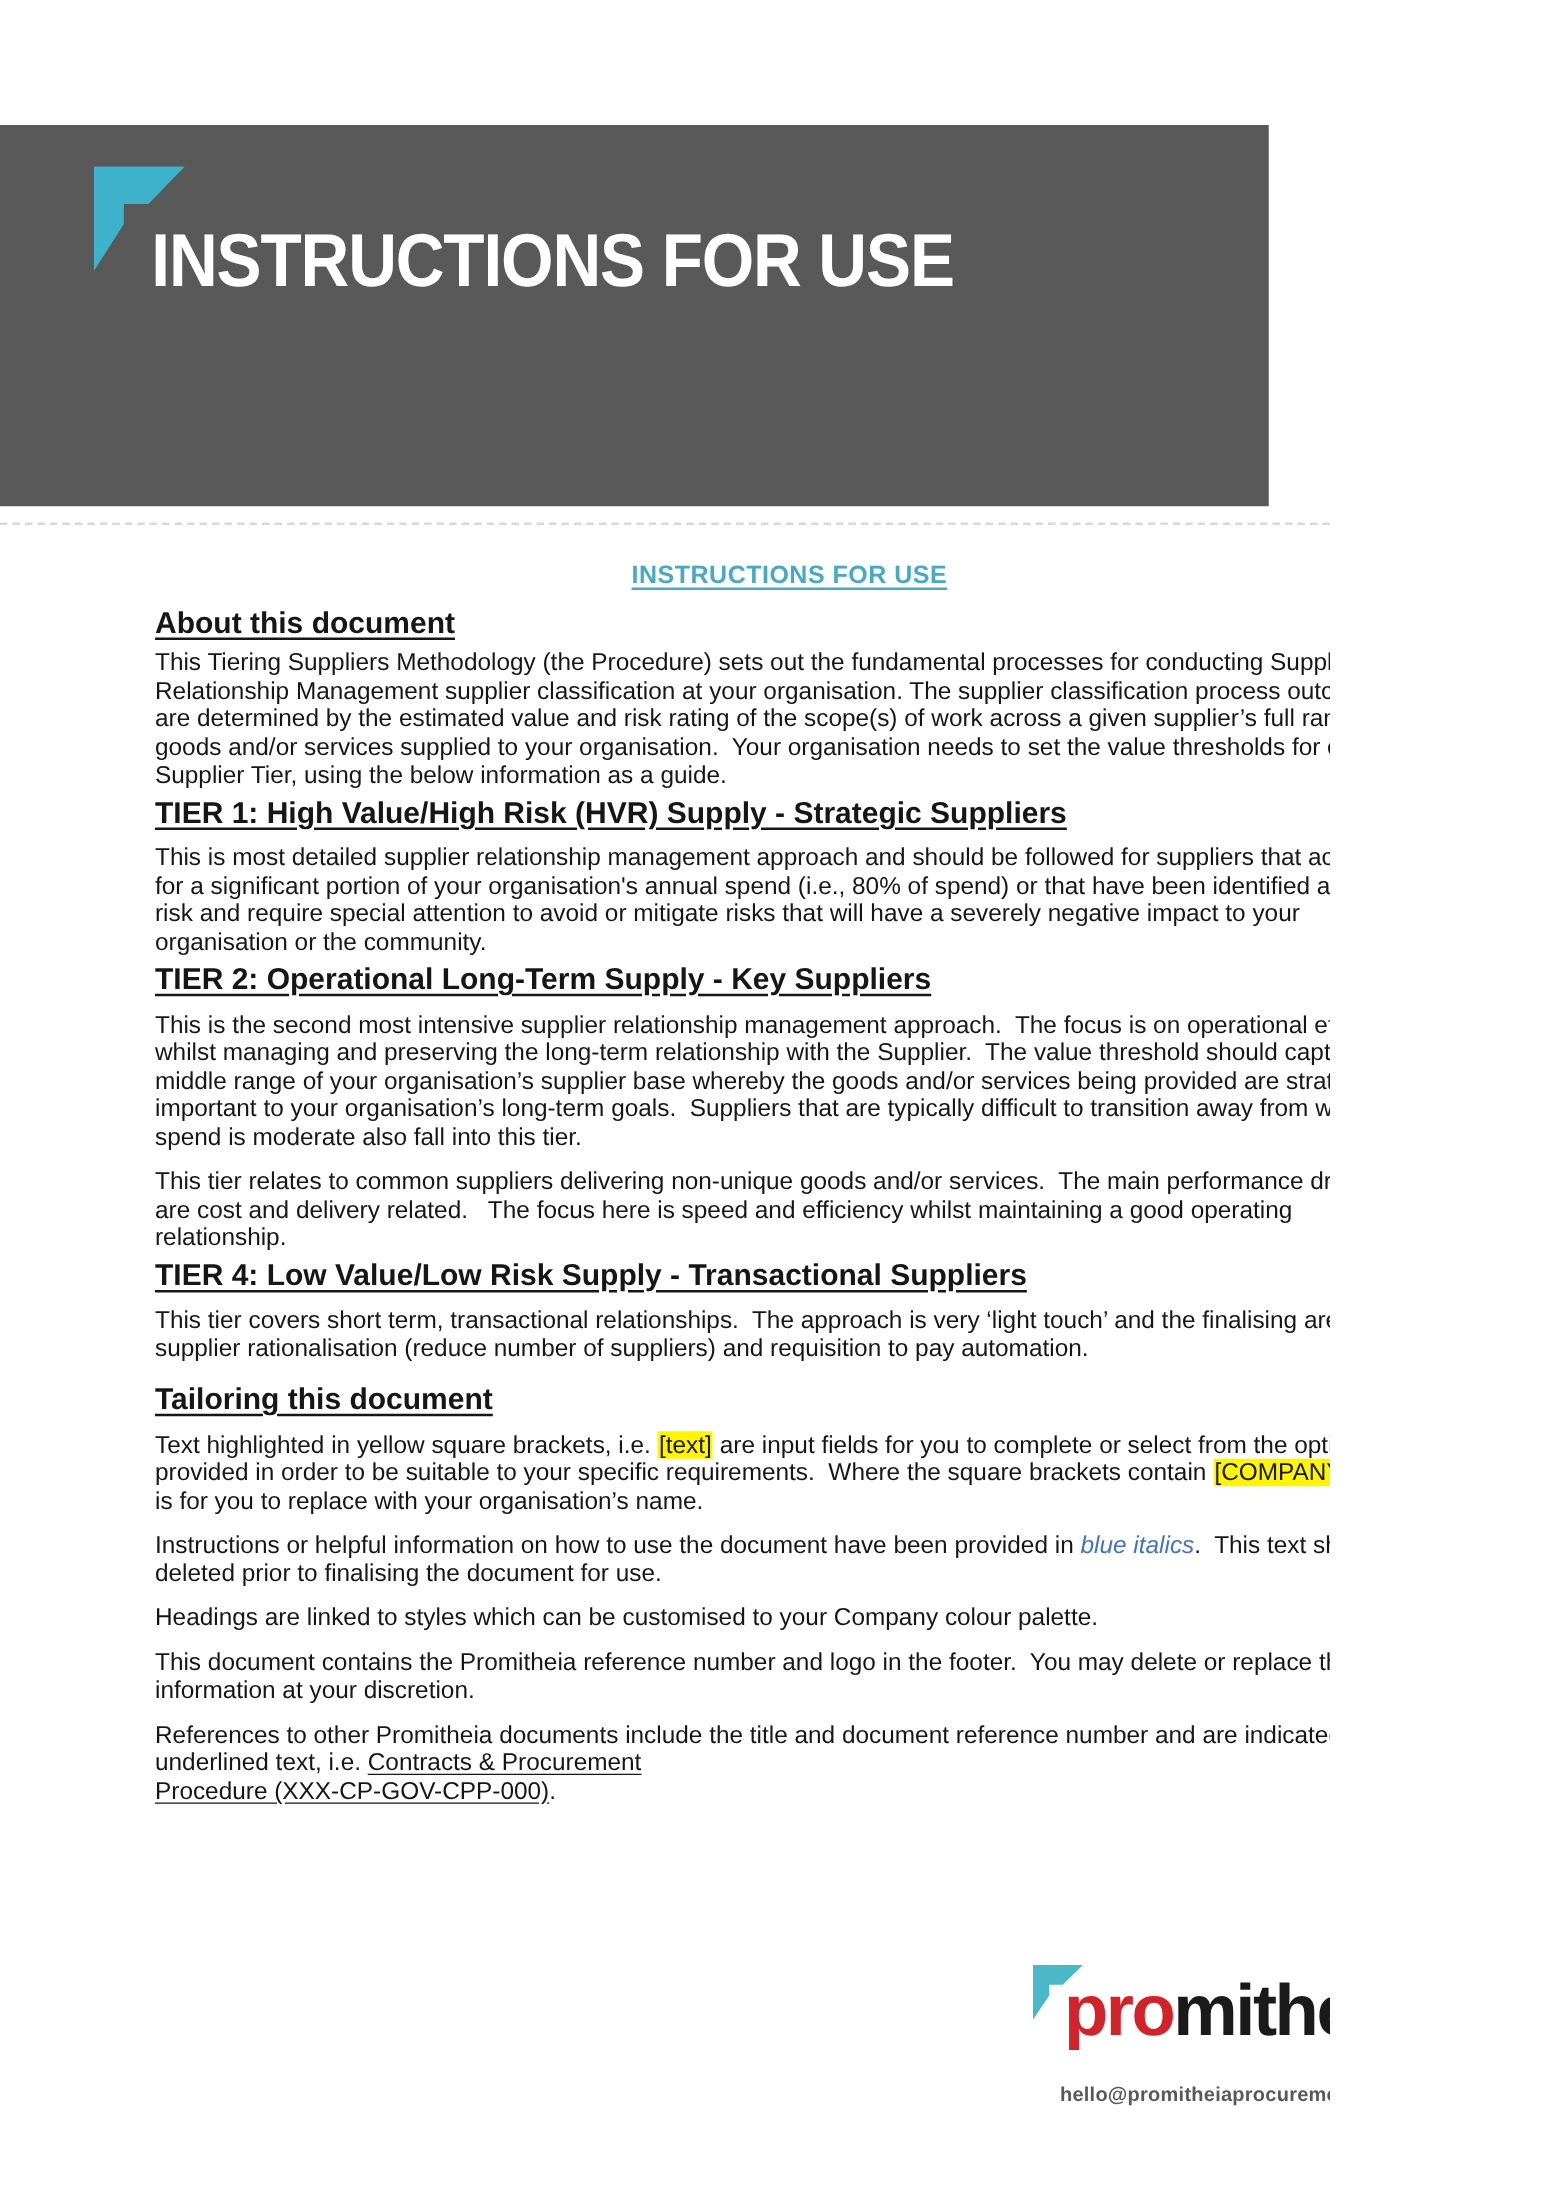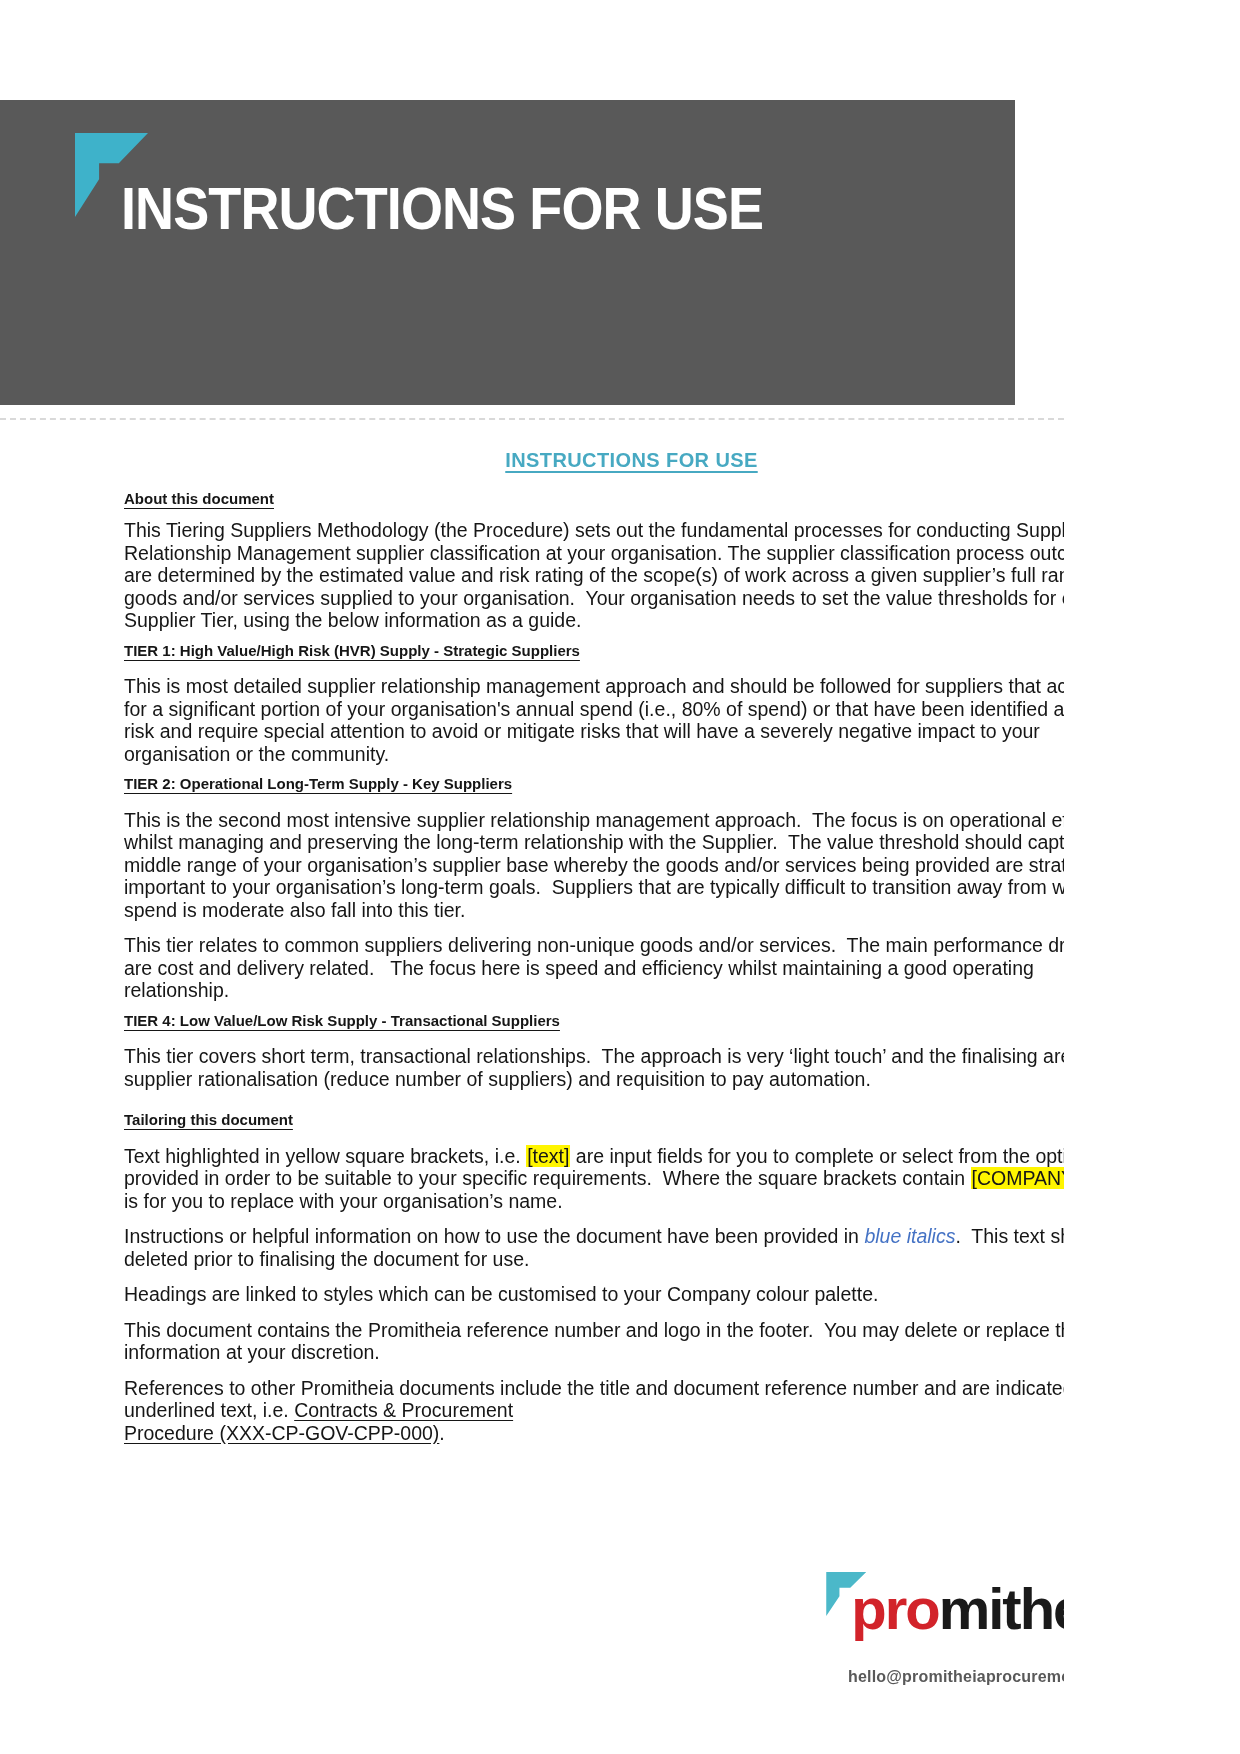--- a/index.html
+++ b/index.html
@@ -59,21 +59,21 @@
     font-size: 20px;
     font-weight: 700;
     color: #47A9C2;
     text-decoration: underline;
     text-underline-offset: 4px;
     letter-spacing: 0.4px;
     line-height: 22.5px;
   }
   .sub-heading {
     margin: 16px 0 0 0;
-    font-size: 15px;
+    font-size: 24px;
     font-weight: 700;
     line-height: 22.5px;
     text-decoration: underline;
     text-underline-offset: 4px;
   }
   .tier-h    { margin-top: 8px; }
   .tailoring-h { margin-top: 19px; }
   .body-p {
     margin: 9px 0 0 0;
     font-size: 19.5px;

